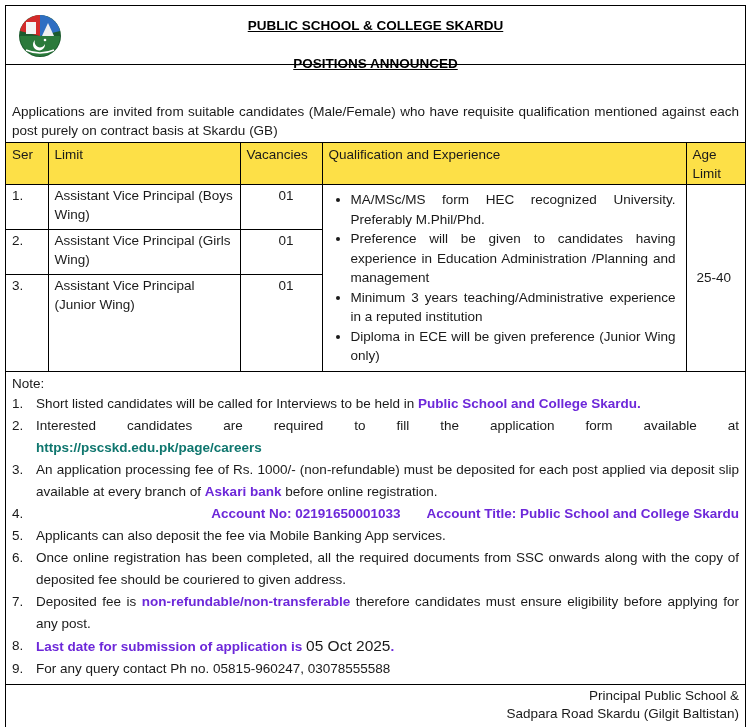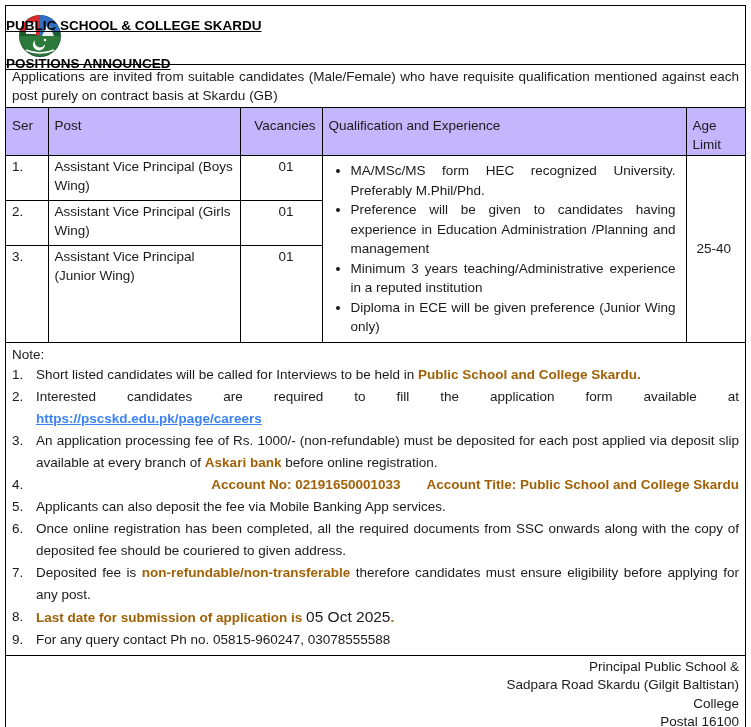--- a/index.html
+++ b/index.html
@@ -12,58 +12,59 @@
     position: absolute; left: 5px; top: 5px; width: 739px;
     border: 1px solid #000;
   }
   .header {
     position: relative; height: 58px; border-bottom: 1px solid #000;
   }
   .logo {
     position: absolute; left: 12px; top: 8px; width: 44px; height: 44px;
   }
   .title {
-    position: absolute; left: 0; right: 0; 
+    position: absolute; left: 0; right: 0; text-align: center;
     font-weight: bold; font-size: 13.5px; text-decoration: underline;
     color: #000;
   }
   .title.t1 { top: 12px; }
   .title.t2 { top: 50px; }
   .intro {
     padding: 2px 6px 2px 6px; font-size: 13.5px; line-height: 19px;
     text-align: justify; text-align-last: left;
     border-bottom: 1px solid #000;
+    margin-top: 35px;
   }
   table.posts {
     border-collapse: collapse; width: 100%; table-layout: fixed;
     font-size: 13.5px;
   }
   table.posts th, table.posts td {
     border: 1px solid #000; vertical-align: top; padding: 1px 6px;
     line-height: 19px; font-weight: normal; text-align: left;
   }
   table.posts tr:first-child th { border-top: none; }
   table.posts th:first-child, table.posts td:first-child { border-left: none; }
   table.posts th:last-child, table.posts td:last-child { border-right: none; }
-  table.posts thead th { background: #c4b5fd; height: 36px; padding-top: 8px; }
+  table.posts thead th { background: #fde047; height: 36px; padding-top: 2px; }
   table.posts td.center { text-align: center; padding-left: 16px; }
   table.posts td.age { vertical-align: middle; text-align: left; padding-left: 10px; margin-top: 36px; }
   .qual-list { margin: 4px; padding: 0 0 0 18px; }
   .qual-list li { text-align: justify; line-height: 19.5px; }
   .notes {
     padding: 3px 6px 4px 6px; font-size: 13.5px; border-top: none;
   }
   .note-label { line-height: 18px; }
   .note-item {
     display: flex; line-height: 22px; text-align: justify;
   }
   .note-num { flex: 0 0 24px; }
   .note-text { flex: 1; text-align: justify; }
-  .note-text b { font-weight: bold; color: #a16207; }
-  .link { color: #3b82f6; font-weight: bold; text-decoration: underline; }
+  .note-text b { font-weight: bold; color: #6d28d9; }
+  .link { color: #0f766e; font-weight: bold; }
   .big-date { font-size: 15.5px; font-weight: normal; }
   .tall { line-height: 22px; }
   .footer {
     border-top: 1px solid #000; text-align: right; padding: 2px 6px 0 6px;
     font-size: 13.5px; line-height: 18.5px; height: 76px;
   }
 </style>
 </head>
 <body>
 
@@ -91,22 +92,22 @@
     <colgroup>
       <col style="width:42px">
         <col style="width:192px">
         <col style="width:82px">
         <col style="width:364px">
         <col style="width:59px">
     </colgroup>
     <thead>
       <tr>
         <th>Ser</th>
-        <th>Post</th>
-        <th style="text-align:right">Vacancies</th>
+        <th>Limit</th>
+        <th style="text-align:left">Vacancies</th>
         <th>Qualification and Experience</th>
         <th>Age Limit</th>
       </tr>
     </thead>
     <tbody>
       <tr>
         <td>1.</td>
         <td>Assistant Vice Principal (Boys Wing)</td>
         <td class="center">01</td>
         <td rowspan="3">

